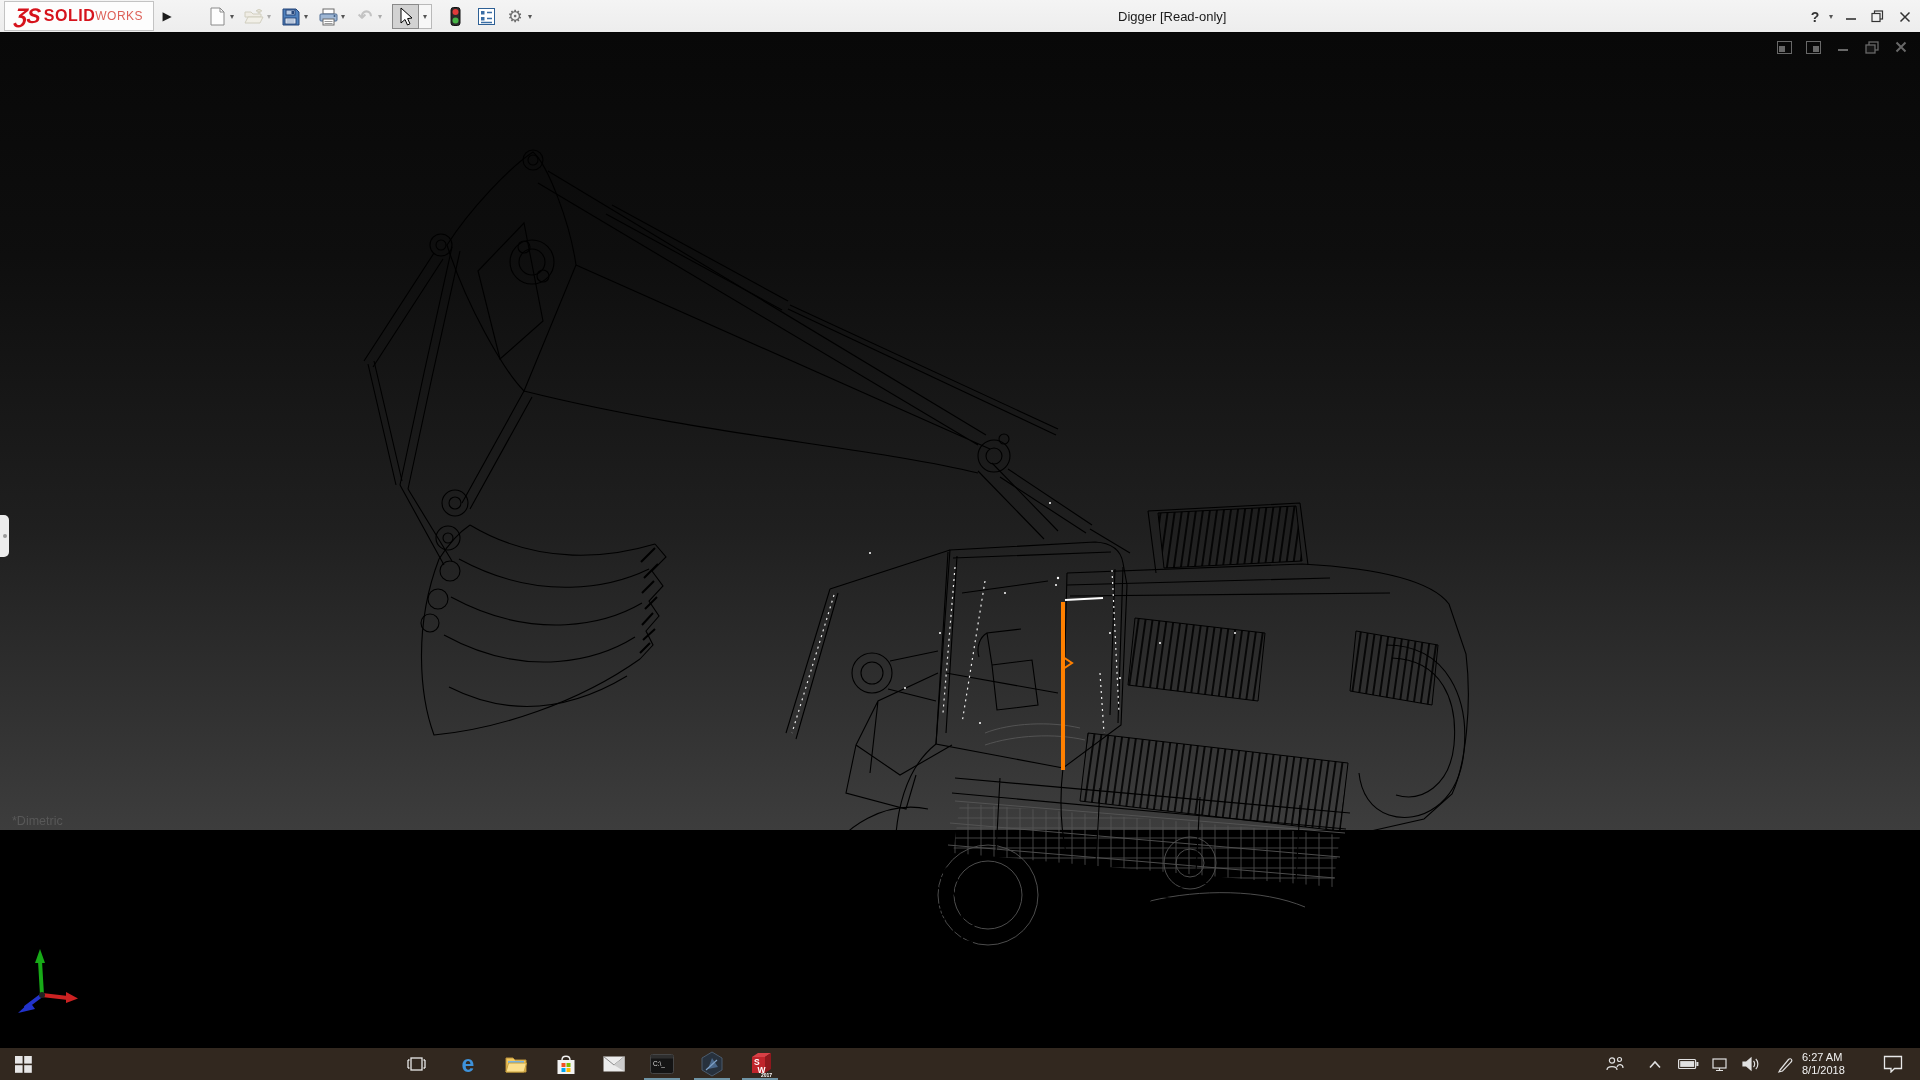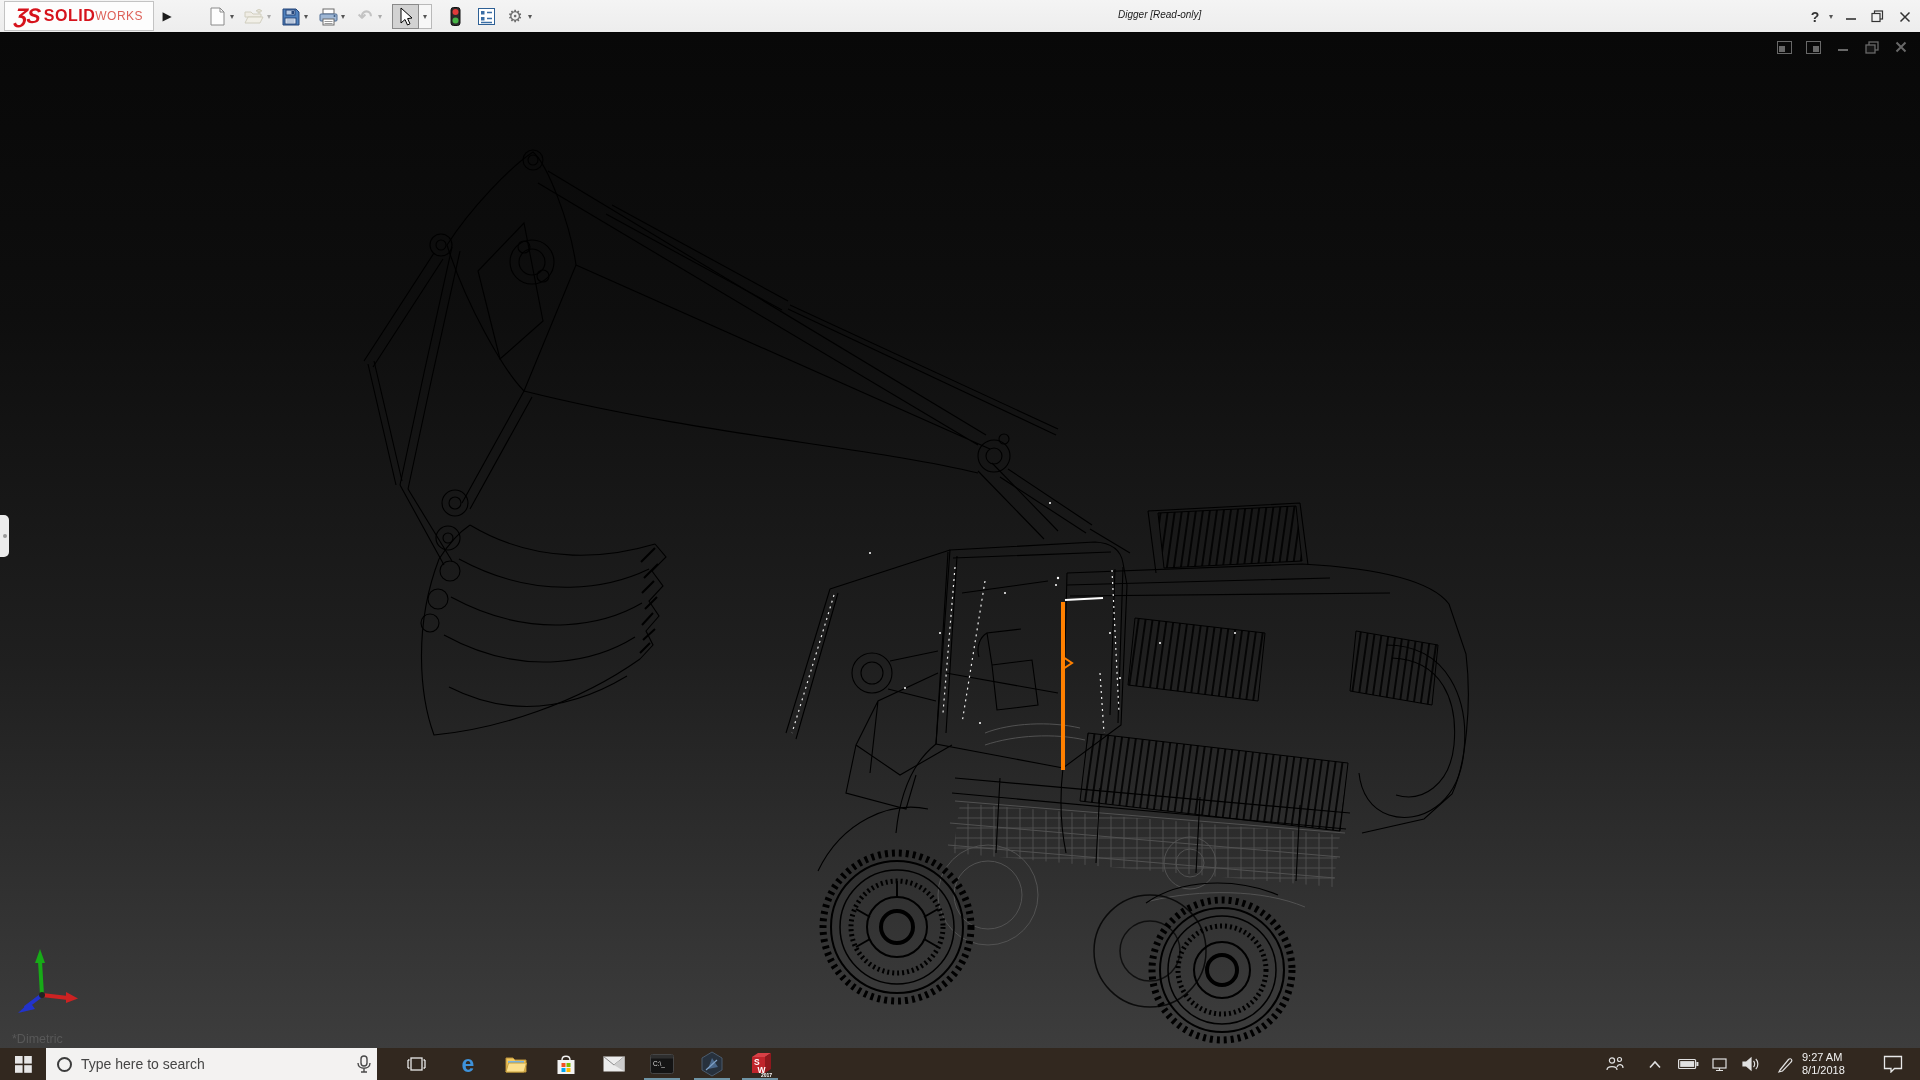--- a/index.html
+++ b/index.html
@@ -22,28 +22,28 @@
   .tool { display:flex; align-items:center; margin-right:7px; }
   .tool .ticon { width:20px; height:20px; display:flex; align-items:center; justify-content:center; }
   .tool .caret { font-size:8px; color:#555; width:10px; text-align:center; }
   .tool.disabled { opacity:.45; }
   .glyph-undo { font-size:17px; color:#8d8d8d; font-weight:bold; line-height:1; }
   .glyph-gear { font-size:17px; color:#6d6d6d; line-height:1; }
   #select-box { width:27px; height:25px; background:#d2d2d2; border:1px solid #8a8a8a;
                 display:flex; align-items:center; justify-content:center; }
   #select-caret { width:13px; height:25px; background:#f7f7f7; border:1px solid #b9b9b9; border-left:none;
                   display:flex; align-items:center; justify-content:center; font-size:8px; color:#555; }
-  #win-title { position:absolute; left:1118px; top:9px; font-size:10px; color:#1a1a1a;font-style:italic; }
+  #win-title { position:absolute; left:1118px; top:9px; font-size:13px; color:#1a1a1a; }
   #tb-right { position:absolute; right:2px; top:0; height:33px; display:flex; align-items:center; }
   .wbtn { width:27px; height:33px; display:flex; align-items:center; justify-content:center; color:#333; cursor:pointer; }
   #help-btn { font-size:14px; font-weight:bold; width:20px; }
   #help-caret { width:12px; font-size:8px; color:#555; }
 
   
-  #viewport { position:absolute; top:33px; left:0; width:1920px; height:1015px;
+  #viewport { position:absolute; top:33px; left:0; width:1920px; height:797px;
               background:linear-gradient(180deg,#080808 0%,#0e0e0e 28%,#1f1f1f 62%,#3d3d3d 100%); }
   #model-svg { position:absolute; top:0; left:0; width:1920px; height:1015px; }
   #doc-controls { position:absolute; top:7px; right:12px; display:flex; gap:14px; align-items:center; }
   .dc { width:15px; height:14px; display:flex; align-items:center; justify-content:center; cursor:pointer; }
   #side-tab { position:absolute; left:0; top:482px; width:9px; height:42px; background:#ececec;
               border-radius:0 5px 5px 0; display:flex; align-items:center; justify-content:center; }
   #side-tab .dot { width:4px; height:4px; border-radius:50%; background:#9a9a9a; }
   #triad { position:absolute; left:8px; top:908px; width:76px; height:76px; }
   #view-label { position:absolute; left:12px; bottom:2px; font-size:12.5px; color:#585858; }
 
@@ -379,30 +379,20 @@
 
   <div class="tbtn" id="start-btn">
     <svg width="17" height="17" viewBox="0 0 17 17">
         <rect x="0" y="0" width="7.6" height="7.6" fill="#e6e6e6"></rect>
         <rect x="9.2" y="0" width="7.6" height="7.6" fill="#e6e6e6"></rect>
         <rect x="0" y="9.2" width="7.6" height="7.6" fill="#e6e6e6"></rect>
         <rect x="9.2" y="9.2" width="7.6" height="7.6" fill="#e6e6e6"></rect>
       </svg>
   </div>
 
-  <div id="search-box">
-    <span id="search-circle"></span>
-    <input id="search-input" readonly="" placeholder="Type here to search" style="">
-    <span id="search-mic">
-      <svg width="16" height="19" viewBox="0 0 16 19" fill="none" stroke="#4a4a4a" stroke-width="1.4">
-          <rect x="5" y="1" width="6" height="10" rx="3"></rect>
-          <path d="M2,8 C2,15 14,15 14,8 M8,14 v3 M5,17 h6"></path>
-        </svg>
-    </span>
-  </div>
 
   <div class="tbtn" style="left:398px;width:36px;">
     <svg width="20" height="18" viewBox="0 0 20 18" fill="none" stroke="#e8e8e8" stroke-width="1.3">
         <rect x="5" y="3" width="11" height="12"></rect>
         <path d="M2,5 V13 M19,5 V13 M2,5 h1.5 M2,13 h1.5 M19,5 h-1.5 M19,13 h-1.5"></path>
       </svg>
   </div>
 
   <div class="tbtn" style="left:450px;width:36px;">
     <span id="edge-glyph">e</span>
@@ -498,21 +488,21 @@
         <path d="M13.8,3 C16.5,5.5 16.5,10.5 13.8,13"></path>
       </svg>
   </div>
   <div class="tray-icon" style="left:1770px;width:30px;">
     <svg width="17" height="17" viewBox="0 0 17 17" fill="none" stroke="#e0e0e0" stroke-width="1.2">
         <path d="M3,14 L11.5,3.5 C12.5,2.3 14.6,2.5 14.8,4.2 C14.9,5.2 14.3,6 13.5,6.6 L5.5,15 L2,15.8 Z"></path>
       </svg>
   </div>
 
   <div id="clock-block">
-    <div>9:27 AM</div>
+    <div>6:27 AM</div>
     <div>8/1/2018</div>
   </div>
 
   <div class="tray-icon" style="left:1876px;width:34px;">
     <svg width="20" height="18" viewBox="0 0 20 18" fill="none" stroke="#e8e8e8" stroke-width="1.3">
         <path d="M1.5,1.5 h17 v12 h-7 l-3.5,3.5 v-3.5 h-6.5 z"></path>
       </svg>
   </div>
 </div>
 

